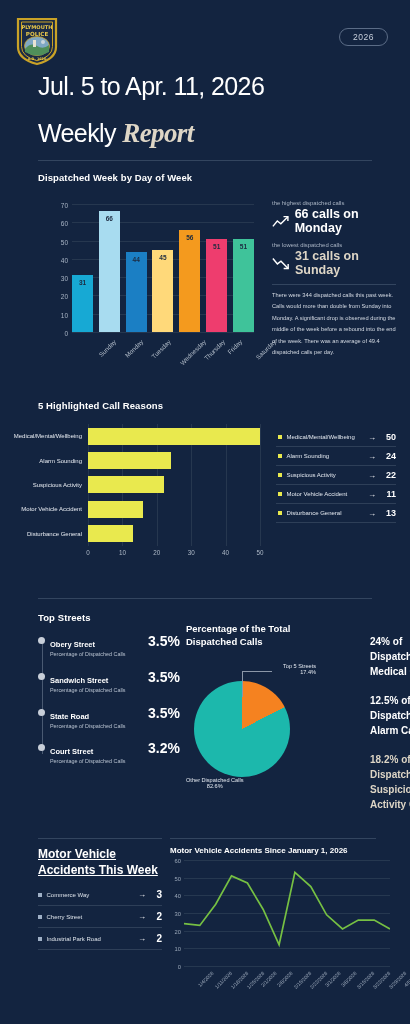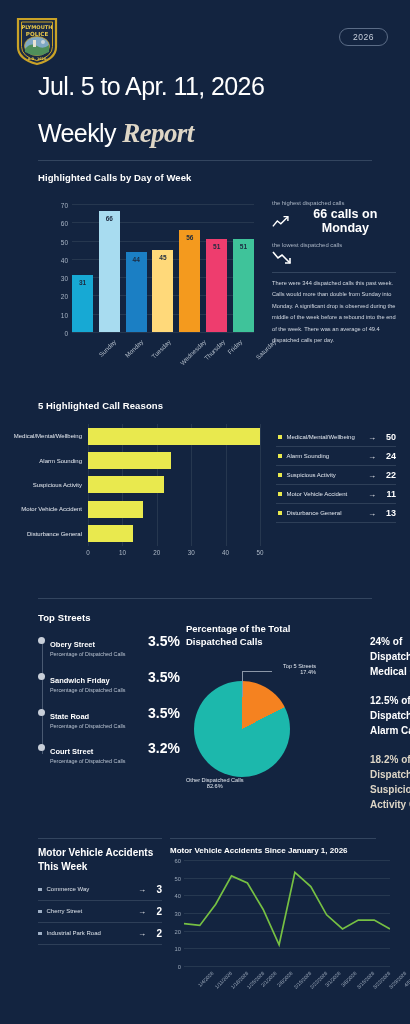--- a/index.html
+++ b/index.html
@@ -40,21 +40,21 @@
   .bc-ylab { position: absolute; right: 100%; margin-right: 4px; font-size: 6.5px; color: #a8b4c4; transform: translateY(-50%); }
   .bc-bars { position: absolute; left: 0; bottom: 0; width: 100%; height: 100%; display: flex; align-items: flex-end; justify-content: space-between; }
   .bc-bar { width: 21px; position: relative; }
   .bc-val { position: absolute; top: 4px; left: 0; width: 100%; text-align: center; font-size: 6.5px; color: #1d2b40; font-weight: 600; }
   .bc-xlabs { position: absolute; left: 26px; top: 136px; width: 182px; height: 30px; }
   .bc-xlab { position: absolute; font-size: 6.3px; color: #b3bdc9; transform: rotate(-45deg); transform-origin: right top; white-space: nowrap; text-align: right; }
 
   .sidenote { position: absolute; left: 272px; top: 28px; width: 124px; }
   .sn-cap { font-size: 5.9px; color: #aab5c4; margin-bottom: 2px; }
   .sn-row { display: flex; align-items: center; gap: 5px; margin-bottom: 7px; }
-  .sn-big { font-size: 12.5px; font-weight: bold; line-height: 1.08; text-align: center; }
+  .sn-big { font-size: 12.5px; font-weight: bold; line-height: 1.08; }
   .sn-big.up { color: #ffffff; }
   .sn-big.down { color: #ded6c6; }
   .sn-rule { border-top: 1px solid #33455f; margin: 3px 0 5px 0; }
   .sn-para { font-size: 5.7px; line-height: 2.0; color: #d4dae3; }
 
   
   .sec2 { position: absolute; top: 400px; left: 0; width: 410px; }
   .sec2 .h-sec { margin-left: 38px; }
   .hbar-wrap { position: absolute; left: 0px; top: 24px; width: 262px; height: 145px; }
   .hb-rows { position: absolute; left: 88px; top: 0; width: 172px; height: 122px; }
@@ -97,21 +97,21 @@
   .pie-leader { position: absolute; background: #8b97a8; }
 
   .stats3 { position: absolute; left: 322px; top: 22px; width: 84px; margin-left: 48px; }
   .stat-big { font-size: 10px; font-weight: bold; line-height: 1.5; margin-bottom: 14px; }
   .stat-big.gold { color: #ded6c6; }
 
   
   .rule-4a { position: absolute; left: 38px; top: 838px; width: 124px; }
   .sec4 { position: absolute; top: 846px; left: 0; width: 410px; }
   .mva { position: absolute; left: 38px; top: 0; width: 124px; }
-  .mva-title { font-size: 10px; font-weight: bold; line-height: 1.35; margin-bottom: 6px; }
+  .mva-title { font-size: 12px; font-weight: bold; line-height: 1.35; margin-bottom: 6px; text-decoration: underline; }
   .mva-item { display: flex; align-items: center; padding: 5px 0; border-bottom: 1px solid #2e3f58; }
   .mva-sq { width: 3.5px; height: 3.5px; background: #9fb0c6; margin-right: 5px; flex: 0 0 auto; }
   .mva-name { font-size: 6px; color: #dde3ea; line-height: 1.45; flex: 1; }
   .mva-arrow { font-size: 8px; color: #fff; margin: 0 6px; }
   .mva-val { font-size: 10px; font-weight: bold; color: #fff; min-width: 10px; text-align: right; }
 
   .rule-4b { position: absolute; left: 170px; top: 838px; width: 206px; }
   .linechart { position: absolute; left: 170px; top: 0; width: 236px; }
   .lc-title { font-size: 8px; font-weight: bold; }
   .lc-plot { position: absolute; left: 14px; top: 14px; width: 206px; height: 106px; }
@@ -143,21 +143,21 @@
     <div class="title-block">
       <div class="title-line1">Jul. 5 to Apr. 11, 2026</div>
       <div class="title-line2">
         <span>Weekly </span><span class="title-italic">Report</span>
       </div>
     </div>
   </div>
   <hr class="rule rule-top">
 
   <div class="sec1">
-    <div class="h-sec">Highlighted Calls by Day of Week</div>
+    <div class="h-sec">Dispatched Week by Day of Week</div>
 
     <div class="barchart">
       <div class="bc-plot">
         <div id="bc-grids">
             <div class="bc-grid" style="top: 128px;">
               <div class="bc-ylab">0</div>
             </div>
             <div class="bc-grid" style="top: 109.714px;">
               <div class="bc-ylab">10</div>
             </div>
@@ -223,20 +223,21 @@
           <polyline points="13,2 18,2 18,7" fill="none" stroke="#ffffff" stroke-width="1.6"></polyline>
         </svg>
         <div class="sn-big up">66 calls on Monday</div>
       </div>
       <div class="sn-cap">the lowest dispatched calls</div>
       <div class="sn-row">
         <svg width="20" height="15" viewBox="0 0 20 15">
           <polyline points="1,2 6,8 10,5 18,13" fill="none" stroke="#ffffff" stroke-width="1.6"></polyline>
           <polyline points="13,13 18,13 18,8" fill="none" stroke="#ffffff" stroke-width="1.6"></polyline>
         </svg>
+        <div class="sn-big down">31 calls on Sunday</div>
       </div>
       <div class="sn-rule"></div>
       <div class="sn-para">There were 344 dispatched calls this past week. Calls would more than double from Sunday into Monday. A significant drop is observed during the middle of the week before a rebound into the end of the week.  There was an average of 49.4 dispatched calls per day.</div>
     </div>
   </div>
 
   <div class="sec2">
     <div class="h-sec">5 Highlighted Call Reasons</div>
 
     <div class="hbar-wrap">
@@ -321,21 +322,21 @@
       <div class="h-sec">Top Streets</div>
       <div class="st-list" id="streets-list">
         <div class="st-line"></div>
           <div class="st-item">
             <span class="st-dot"></span>
             <span class="st-txt"><span class="st-name">Obery Street</span><div class="st-sub">Percentage of Dispatched Calls</div></span>
             <span class="st-pct">3.5%</span>
           </div>
           <div class="st-item">
             <span class="st-dot"></span>
-            <span class="st-txt"><span class="st-name">Sandwich Friday</span><div class="st-sub">Percentage of Dispatched Calls</div></span>
+            <span class="st-txt"><span class="st-name">Sandwich Street</span><div class="st-sub">Percentage of Dispatched Calls</div></span>
             <span class="st-pct">3.5%</span>
           </div>
           <div class="st-item">
             <span class="st-dot"></span>
             <span class="st-txt"><span class="st-name">State Road</span><div class="st-sub">Percentage of Dispatched Calls</div></span>
             <span class="st-pct">3.5%</span>
           </div>
           <div class="st-item">
             <span class="st-dot"></span>
             <span class="st-txt"><span class="st-name">Court Street</span><div class="st-sub">Percentage of Dispatched Calls</div></span>

